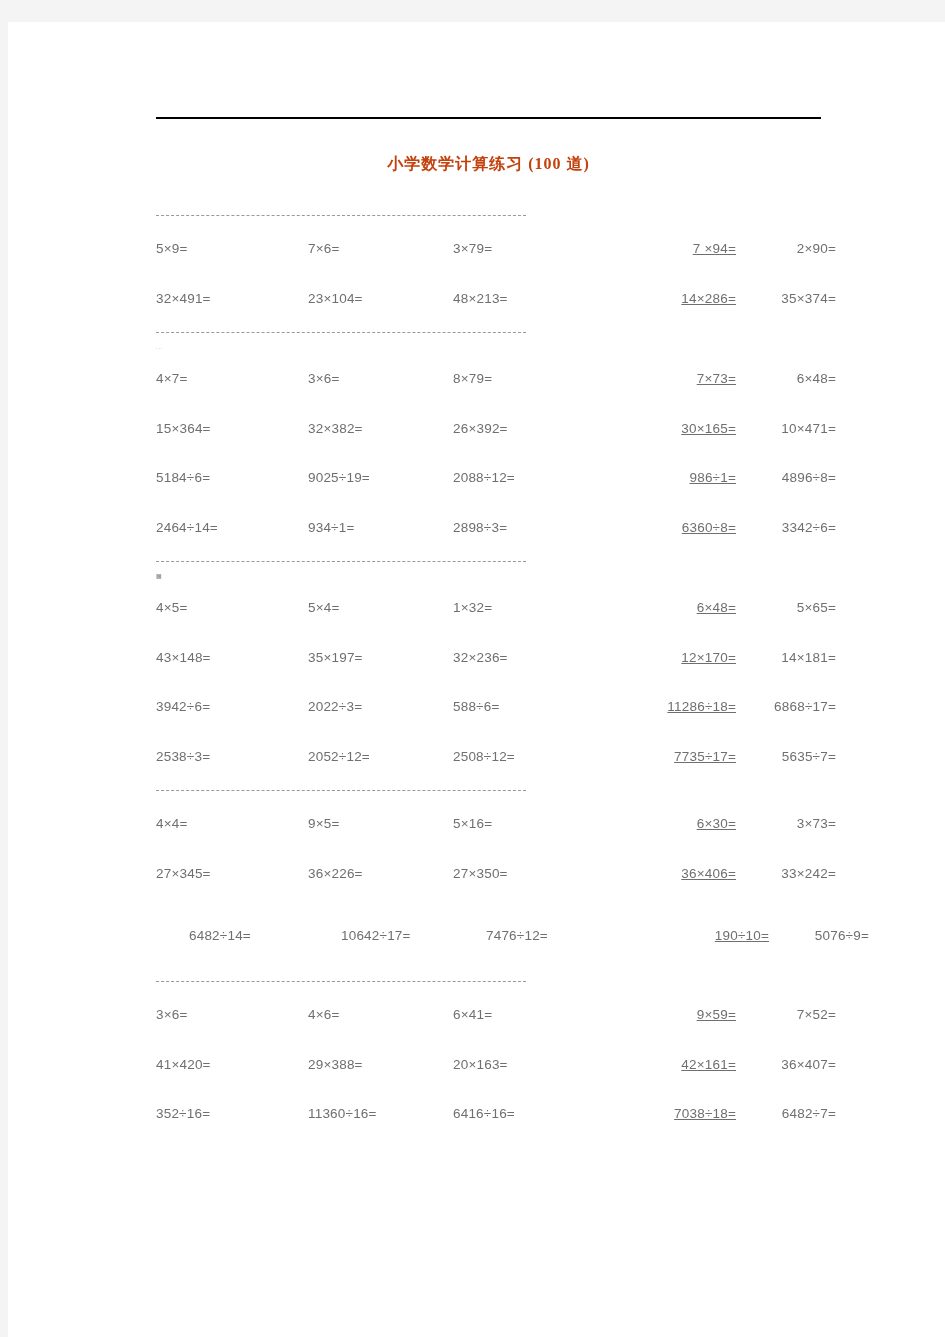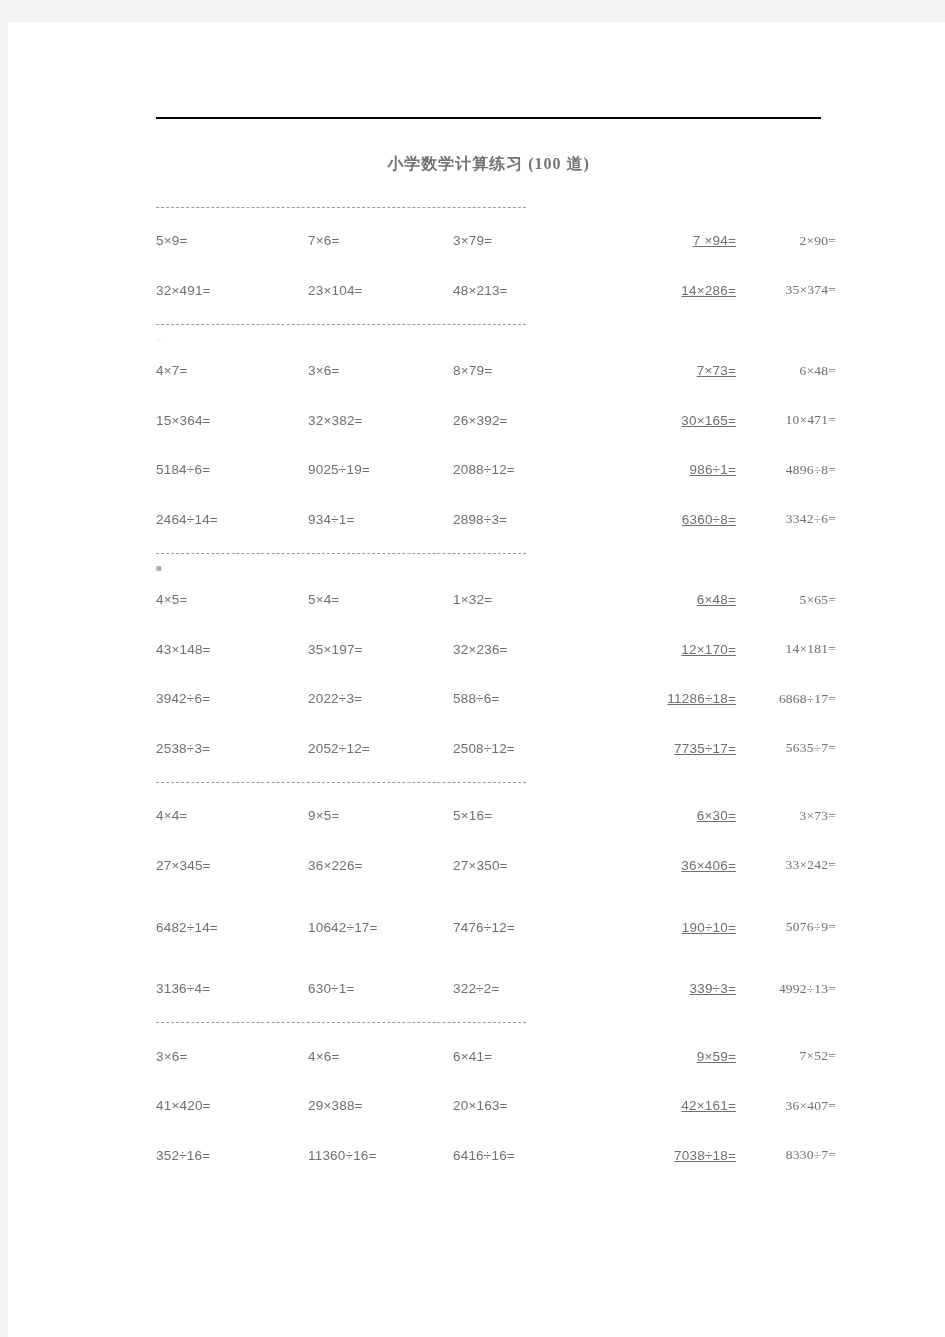--- a/index.html
+++ b/index.html
@@ -35,60 +35,60 @@
   #doc-title {
     position: absolute;
     left: 148px;
     top: 132px;
     width: 665px;
     text-align: center;
     font-family: "Liberation Serif", "DejaVu Serif", serif;
     font-weight: bold;
     font-size: 16px;
     letter-spacing: 1px;
-    color: #737373;
+    color: #c2410c;
   }
   
   #sheet {
     position: absolute;
     left: 148px;
-    top: 176px;
+    top: 184px;
     width: 680px;
   }
   .divider {
     height: 0;
     border-top: 1px dashed #9a9a9a;
     width: 370px;
     margin: 0;
     position: relative;
   }
   .divider-row {
     height: 18px;
     display: flex;
     align-items: center;
   }
   .prob-row {
     display: flex;
     width: 680px;
     height: 49.5px;
     align-items: center;
   }
-  .prob-row.spacer { height: 74px; }
+  .prob-row.spacer { height: 74px; margin-left: 33px; }
   .cell {
     font-family: "Liberation Sans", "DejaVu Sans", sans-serif;
     font-size: 13.5px;
     color: #6f6f6f;
     white-space: pre;
     letter-spacing: 0.2px;
   }
   .c1 { width: 152px; text-align: left; }
   .c2 { width: 145px; }
   .c3 { width: 146px; text-align: left; }
   .c4 { width: 137px; text-align: right; text-decoration: underline; }
-  .c5 { width: 100px; text-align: right; font-family: Liberation Serif, serif; }
+  .c5 { width: 100px; text-align: right; }
   .artifact {
     font-family: "Liberation Sans", "DejaVu Sans", sans-serif;
     font-size: 5px;
     color: #8e8e8e;
     height: 13px;
     line-height: 13px;
     letter-spacing: 1px;
   }
   .artifact.glyph { color: #7d7a86; font-size: 6px; }
 </style>
@@ -200,27 +200,20 @@
         <div class="cell c4">36×406=</div>
         <div class="cell c5">33×242=</div>
       </div>
       <div class="prob-row spacer">
         <div class="cell c1">6482÷14=</div>
         <div class="cell c2">10642÷17=</div>
         <div class="cell c3">7476÷12=</div>
         <div class="cell c4">190÷10=</div>
         <div class="cell c5">5076÷9=</div>
       </div>
-      <div class="prob-row">
-        <div class="cell c1">3136÷4=</div>
-        <div class="cell c2">630÷1=</div>
-        <div class="cell c3">322÷2=</div>
-        <div class="cell c4">339÷3=</div>
-        <div class="cell c5">4992÷13=</div>
-      </div>
       <div class="divider-row">
         <div class="divider"></div>
       </div>
       <div class="prob-row">
         <div class="cell c1">3×6=</div>
         <div class="cell c2">4×6=</div>
         <div class="cell c3">6×41=</div>
         <div class="cell c4">9×59=</div>
         <div class="cell c5">7×52=</div>
       </div>
@@ -229,17 +222,17 @@
         <div class="cell c2">29×388=</div>
         <div class="cell c3">20×163=</div>
         <div class="cell c4">42×161=</div>
         <div class="cell c5">36×407=</div>
       </div>
       <div class="prob-row">
         <div class="cell c1">352÷16=</div>
         <div class="cell c2">11360÷16=</div>
         <div class="cell c3">6416÷16=</div>
         <div class="cell c4">7038÷18=</div>
-        <div class="cell c5">8330÷7=</div>
+        <div class="cell c5">6482÷7=</div>
       </div>
     </div>
 
 </div>
 
 </body></html>

